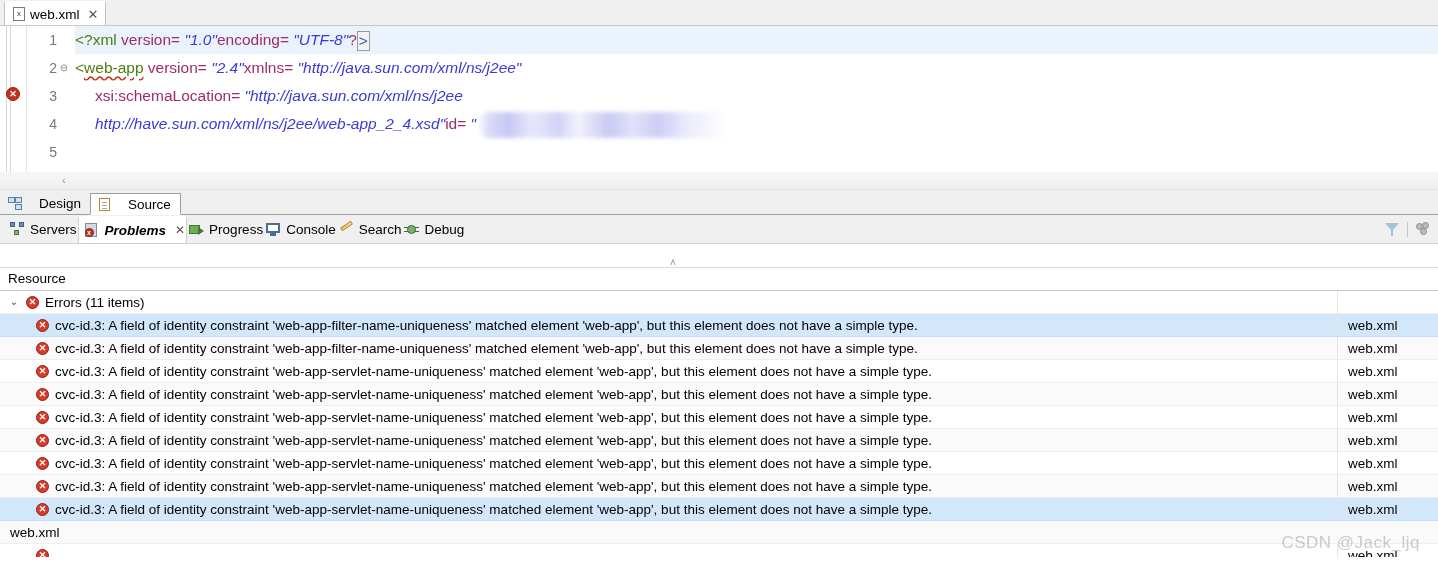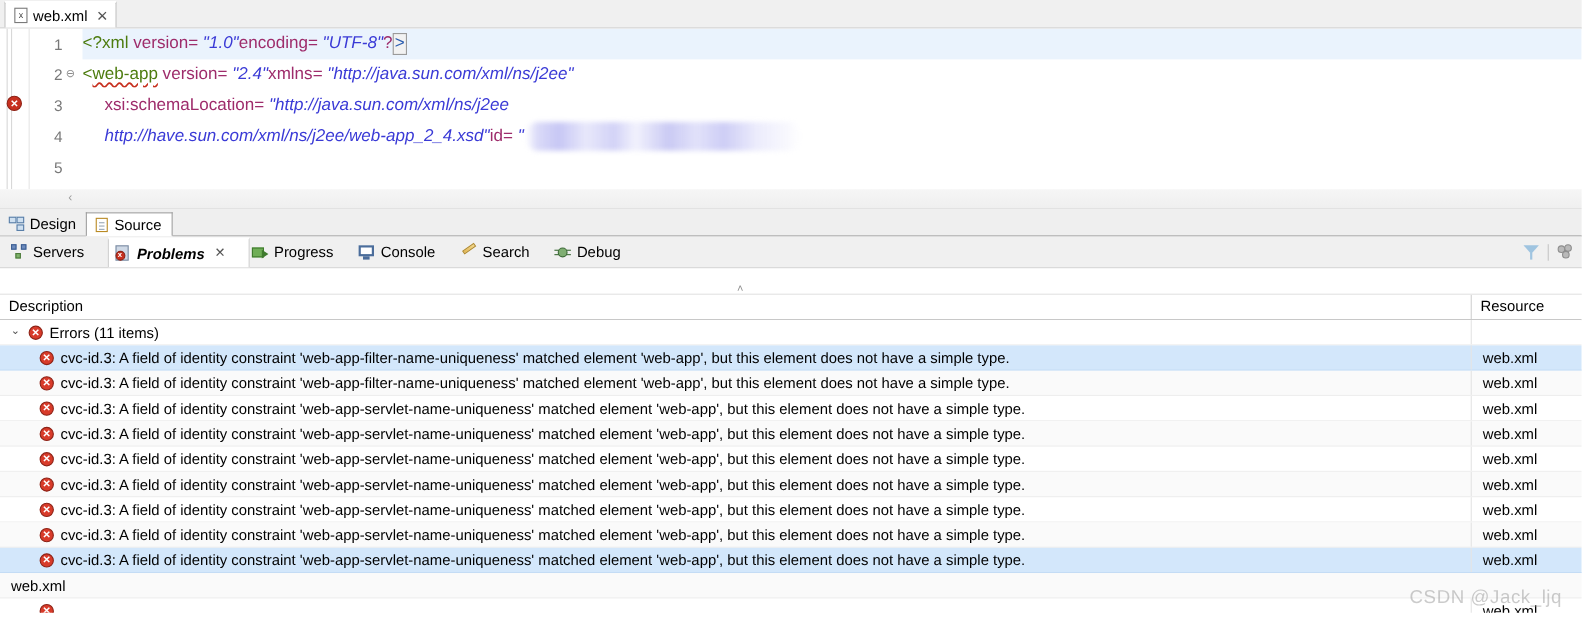--- a/index.html
+++ b/index.html
@@ -212,21 +212,21 @@
     background: #efefef;
     display: flex;
     align-items: flex-end;
     border-bottom: 1px solid #9e9e9e;
     position: relative;
   }
   .ds-tab {
     height: 22px;
     display: flex;
     align-items: center;
-    gap: 6px;
+    gap: 18px;
     padding: 0 9px 0 8px;
     font-size: 13.5px;
     box-sizing: border-box;
   }
   .ds-tab.inactive {
     background: #efefef;
   }
   .ds-tab.active {
     background: #ffffff;
     border: 1px solid #9e9e9e;
@@ -272,21 +272,21 @@
     align-items: center;
     border-bottom: 1px solid #d0d0d0;
     position: relative;
     padding-left: 8px;
   }
   .view-tab {
     display: flex;
     align-items: center;
     gap: 5px;
     height: 27px;
-    padding: 0 21px 0 2px;
+    padding: 0 1px 0 2px;
     font-size: 13.5px;
     box-sizing: border-box;
     white-space: nowrap;
     justify-content: flex-end;
   }
   .view-tab.active {
     background: #ffffff;
     border-left: 1px solid #cfcfcf;
     border-right: 1px solid #cfcfcf;
     border-top: 2px solid #ffffff;
@@ -639,21 +639,20 @@
       </span>
   </div>
 </div>
 
 <div class="status-line">
   <span class="collapse-chevron">˄</span>
 </div>
 
 <div class="table-wrap">
   <div class="thead">
-    <div class="th desc">Description</div>
     <div class="th res">Resource</div>
   </div>
 
   <div class="row group">
     <div class="cell-desc">
       <span class="twisty">⌄</span>
       <span class="ico-error">✕</span>
       <span class="row-text">Errors (11 items)</span>
     </div>
     <div class="cell-res"></div>

